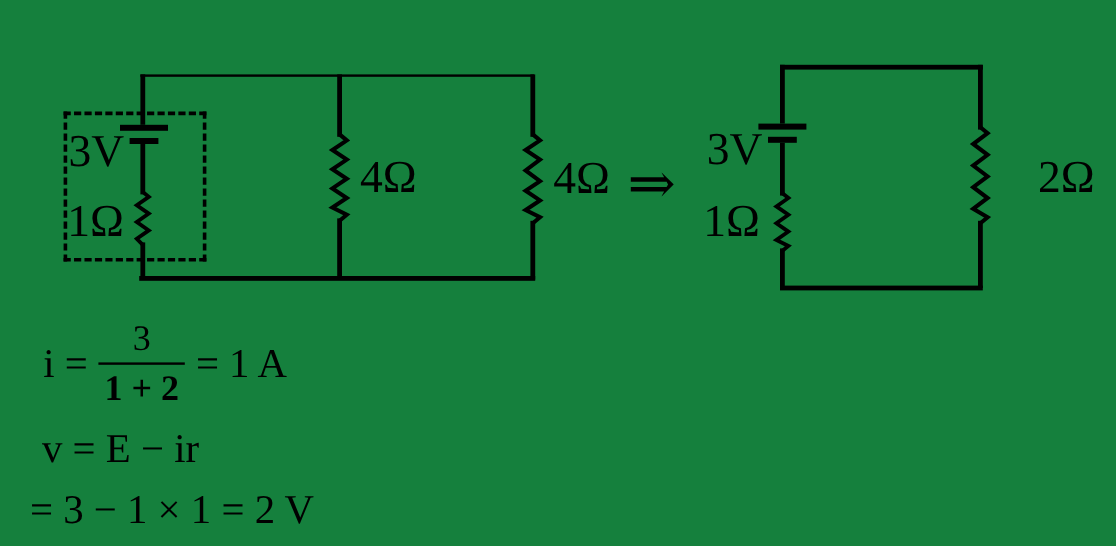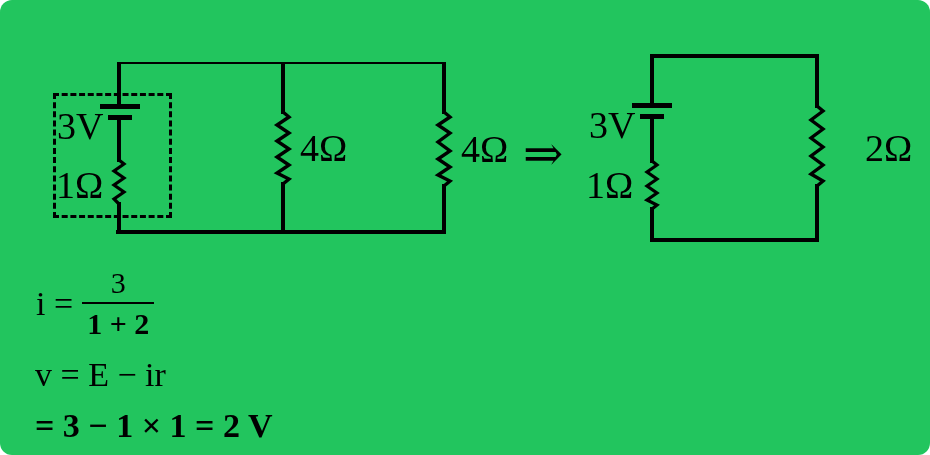--- a/index.html
+++ b/index.html
@@ -1,18 +1,18 @@
 <!DOCTYPE html>
 <html><head>
 <meta charset="utf-8">
 <style>
   html,body{margin:0;padding:0;background:#ffffff;}
   .canvas{
-    position:relative;width:930px;height:455px;background:#22c55e;
-    font-family:"Liberation Serif","DejaVu Serif",serif;color:#000;overflow:hidden;border-radius:12px;
+    position:relative;width:930px;height:455px;background:#15803d;
+    font-family:"Liberation Serif","DejaVu Serif",serif;color:#000;overflow:hidden;
   }
   .grp{position:absolute;left:0;top:0;}
   .wire{position:absolute;background:#000;}
   .plate{position:absolute;background:#000;}
   .res{position:absolute;overflow:visible;}
   .lbl{
     position:absolute;font-size:38px;line-height:1;white-space:nowrap;
     letter-spacing:0px;
   }
   .arrow{
@@ -96,20 +96,21 @@
   </div>
 
   <div class="grp">
 
     <div class="eq eq-row" style="left:36px;top:268px;">
       <span>i =</span>
       <span class="frac">
         <span class="num">3</span>
         <span class="den">1 + 2</span>
       </span>
+      <span>= 1 A</span>
     </div>
 
     <div class="eq" style="left:35px;top:357px;font-family:Liberation Serif, serif;">v = E − ir</div>
 
-    <div class="eq" style="left:35px;top:408px;font-weight:bold;">= 3 − 1 × 1 = 2 V</div>
+    <div class="eq" style="left:25px;top:408px;">= 3 − 1 × 1 = 2 V</div>
   </div>
 
 </div>
 
 </body></html>

